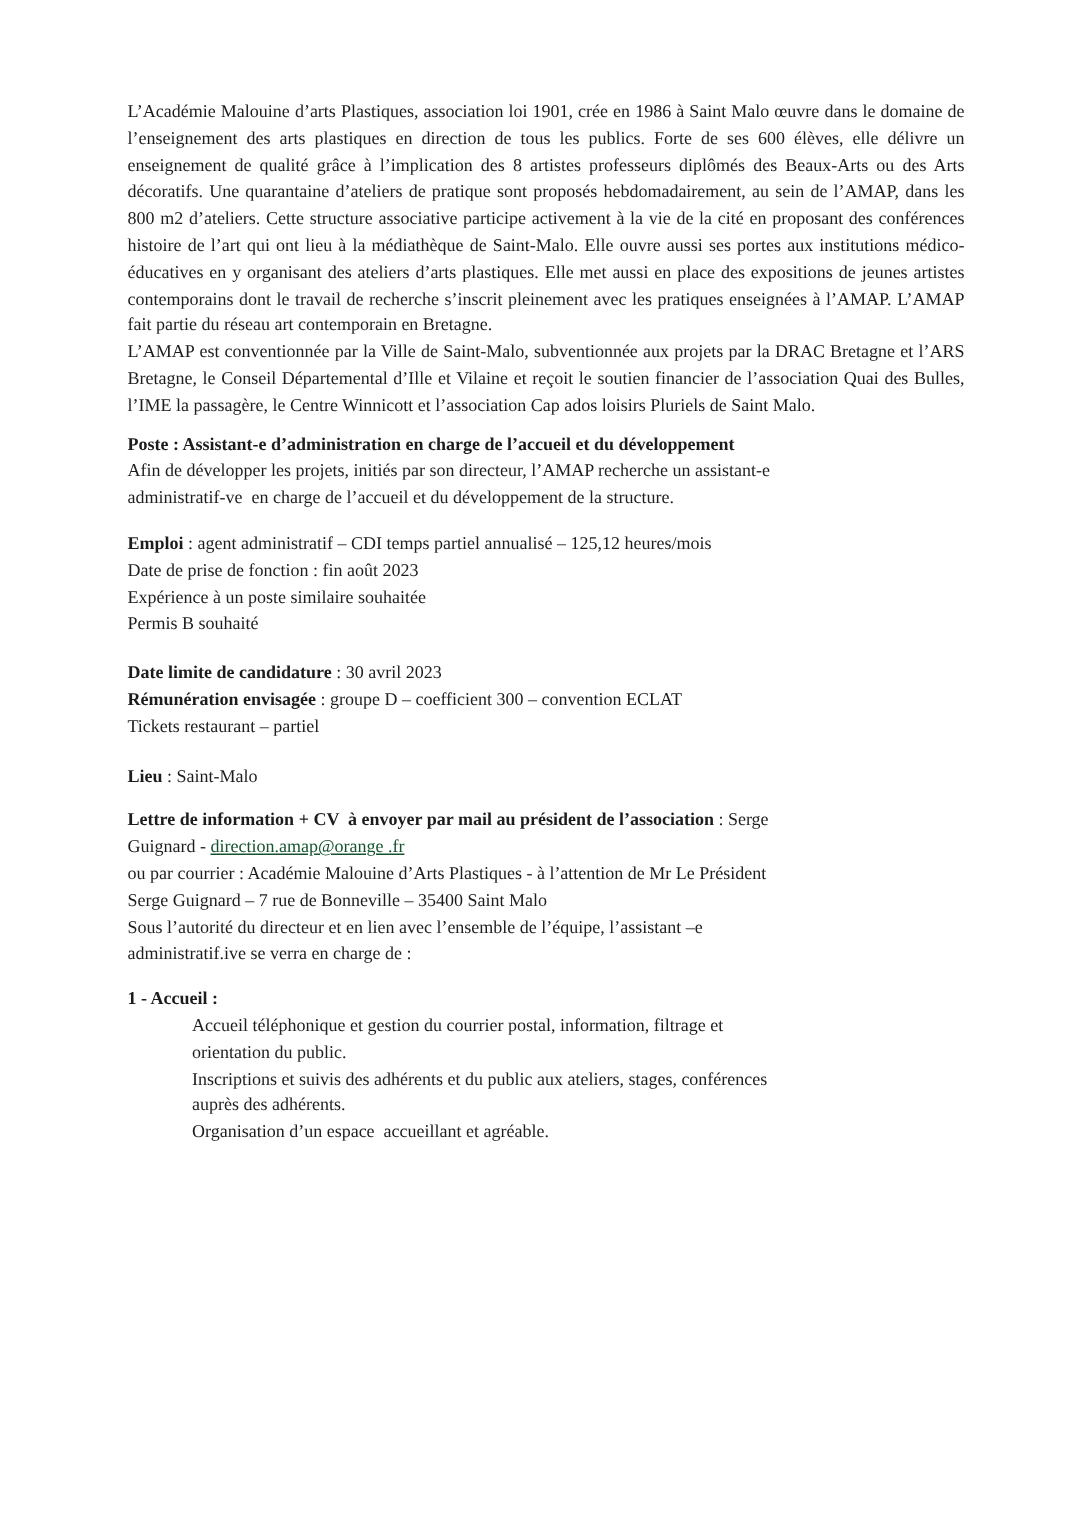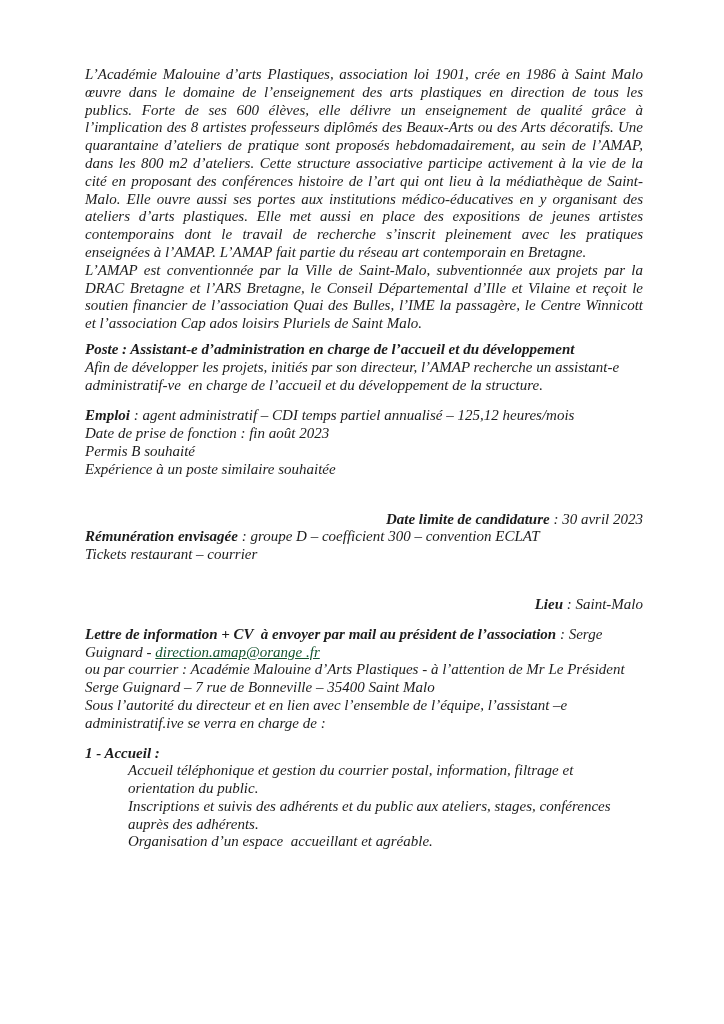--- a/index.html
+++ b/index.html
@@ -3,34 +3,33 @@
 <meta charset="utf-8">
 <style>
   html,body{margin:0;padding:0;background:#e8e8e8;}
   .page{
     position:relative;
     width:724px;height:1024px;
     background:#ffffff;
     box-sizing:border-box;
     padding:66px 81px 0 85px;
     font-family:"Liberation Serif","DejaVu Serif",serif;
-    font-size:15px;
+    font-size:12px;
     line-height:17.8px;
     color:#1c1c1c;
     overflow:hidden;
-    font-style:italic;
   }
   p{margin:0;}
   .flow{text-align:justify;}
   .line{margin:0;white-space:pre;}
   strong{font-weight:bold;}
   .nowrap{white-space:nowrap;}
   .mt12{margin-top:12px;}
   .mt13{margin-top:13px;}
-  .mt16{margin-top:32px;text-align:right;}
+  .mt16{margin-top:15px;}
   .mt20{}
   .mt24{margin-top:8px;}
   .mt30{}
   .items{margin-left:43px;}
   a.email{color:#14532d;text-decoration:underline;cursor:pointer;}
 </style>
 </head>
 <body>
 
 <div class="page">
@@ -41,29 +40,29 @@
   <p class="line nowrap mt24"><strong>Poste : Assistant-e d’administration en charge de l’accueil et du développement</strong></p>
 
   <div class="mt20">
     <p class="line">Afin de développer les projets, initiés par son directeur, l’AMAP recherche un assistant-e</p>
     <p class="line">administratif-ve  en charge de l’accueil et du développement de la structure.</p>
   </div>
 
   <div class="mt13">
     <p class="line"><strong>Emploi</strong><span> : agent administratif – CDI temps partiel annualisé – 125,12 heures/mois</span></p>
     <p class="line">Date de prise de fonction : fin août 2023</p>
+    <p class="line">Expérience à un poste similaire souhaitée</p>
     <p class="line">Permis B souhaité</p>
-    <p class="line">Expérience à un poste similaire souhaitée</p>
   </div>
 
   <p class="line mt16"><strong>Date limite de candidature</strong><span> : 30 avril 2023</span></p>
 
   <div class="mt20">
     <p class="line"><strong>Rémunération envisagée</strong><span> : groupe D – coefficient 300 – convention ECLAT</span></p>
-    <p class="line">Tickets restaurant – courrier</p>
+    <p class="line">Tickets restaurant – partiel</p>
   </div>
 
   <p class="line mt16"><strong>Lieu</strong><span> : Saint-Malo</span></p>
 
   <div class="mt12">
     <p class="line"><strong>Lettre de information + CV  à envoyer par mail au président de l’association</strong><span> : Serge</span></p>
     <p class="line"><span>Guignard - </span><a class="email" href="#">direction.amap@orange .fr</a></p>
     <p class="line">ou par courrier : Académie Malouine d’Arts Plastiques - à l’attention de Mr Le Président</p>
     <p class="line">Serge Guignard – 7 rue de Bonneville – 35400 Saint Malo</p>
   </div>

